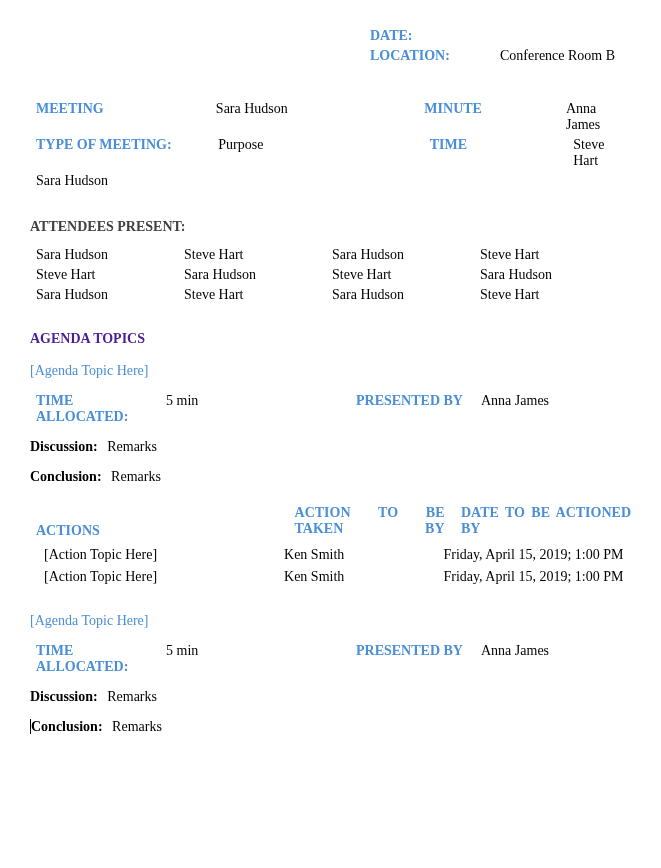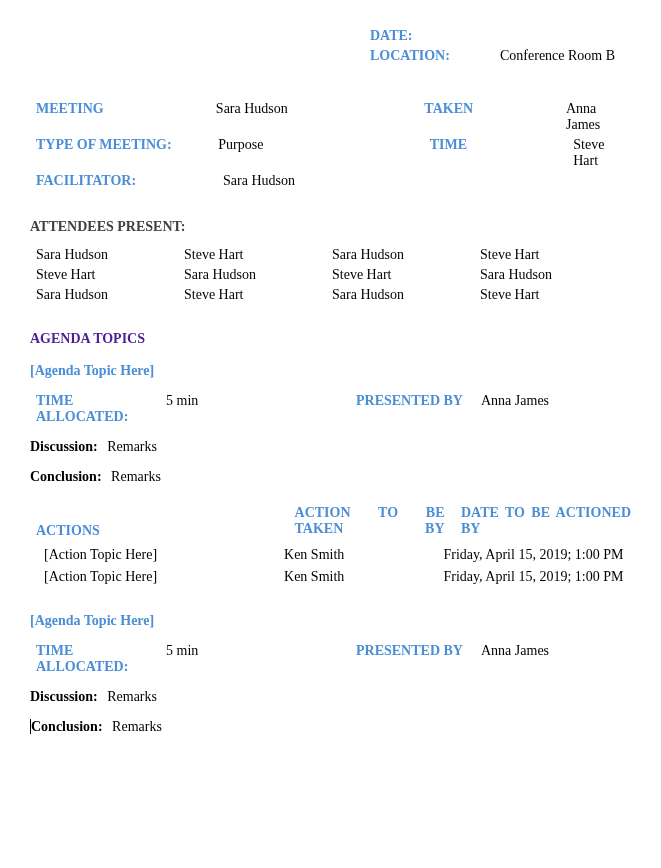--- a/index.html
+++ b/index.html
@@ -35,21 +35,21 @@
   .attendees { margin-left: 6px; margin-bottom: 28px; }
   .attendees .row { margin-bottom: 4px; }
   .attendees .col { width: 148px; }
   .agenda-title {
     color: #4c1d95;
     font-weight: bold;
     margin-bottom: 16px;
   }
   .topic-head {
     color: #4a8ed6;
-    font-weight: bold;
+    font-weight: normal;
     margin-bottom: 14px;
   }
   .topic-meta { margin-left: 6px; margin-bottom: 14px; }
   .topic-meta .lab1 { width: 130px; }
   .topic-meta .val1 { width: 190px; }
   .topic-meta .lab2 { width: 125px; }
   .disc-row { margin-bottom: 14px; }
   .disc-row .dl { font-weight: bold; margin-right: 6px; }
   .actions-block { margin-top: 20px; margin-bottom: 28px; }
   .actions-head { display: flex; margin-bottom: 8px; }
@@ -73,31 +73,30 @@
   <div class="row">
     <span class="label lab">LOCATION:</span>
     <span>Conference Room B</span>
   </div>
 </div>
 
 <div class="meta-block">
   <div class="row">
     <span class="label lab1">MEETING</span>
     <span class="val1">Sara Hudson</span>
-    <span class="label lab2">TAKEN</span>
+    <span class="label lab2">MINUTE</span>
     <span>Anna James</span>
   </div>
   <div class="row">
     <span class="label lab1">TYPE OF MEETING:</span>
     <span class="val1">Purpose</span>
     <span class="label lab2">TIME</span>
     <span>Steve Hart</span>
   </div>
   <div class="row">
-    <span class="label lab1">FACILITATOR:</span>
     <span class="val1">Sara Hudson</span>
   </div>
 </div>
 
 <div class="section-head">ATTENDEES PRESENT:</div>
 <div class="attendees">
   <div class="row">
     <span class="col">Sara Hudson</span>
     <span class="col">Steve Hart</span>
     <span class="col">Sara Hudson</span>

